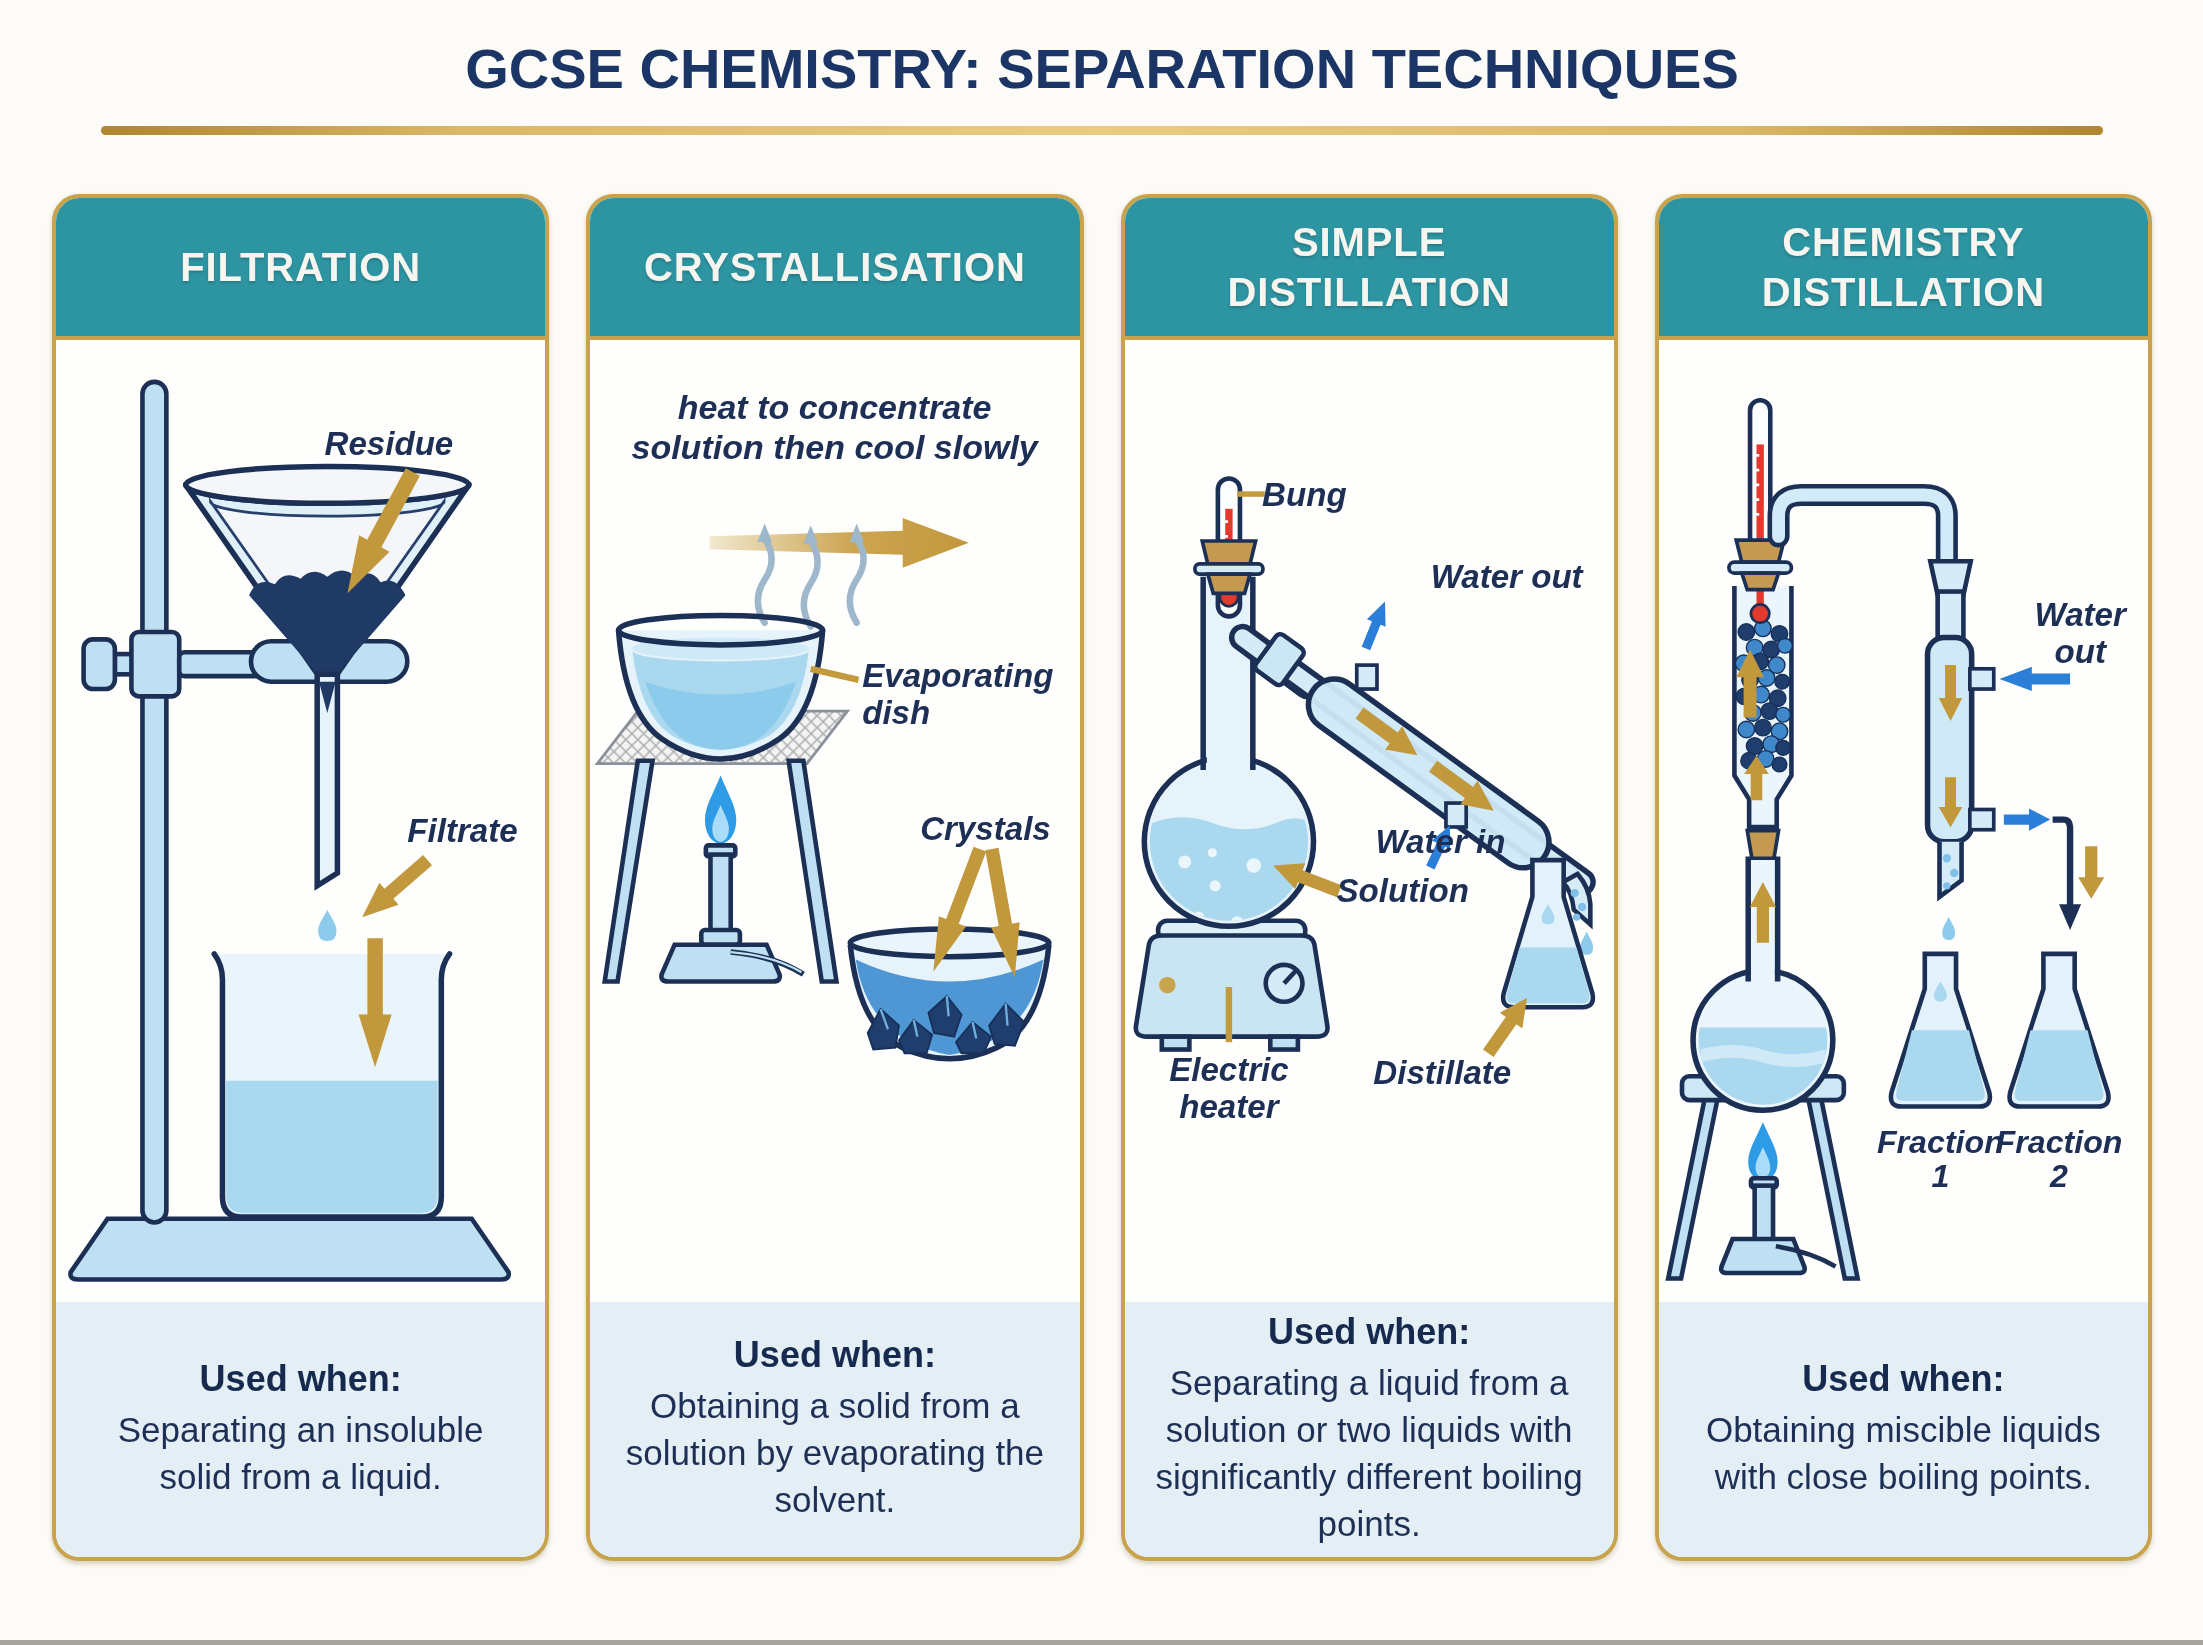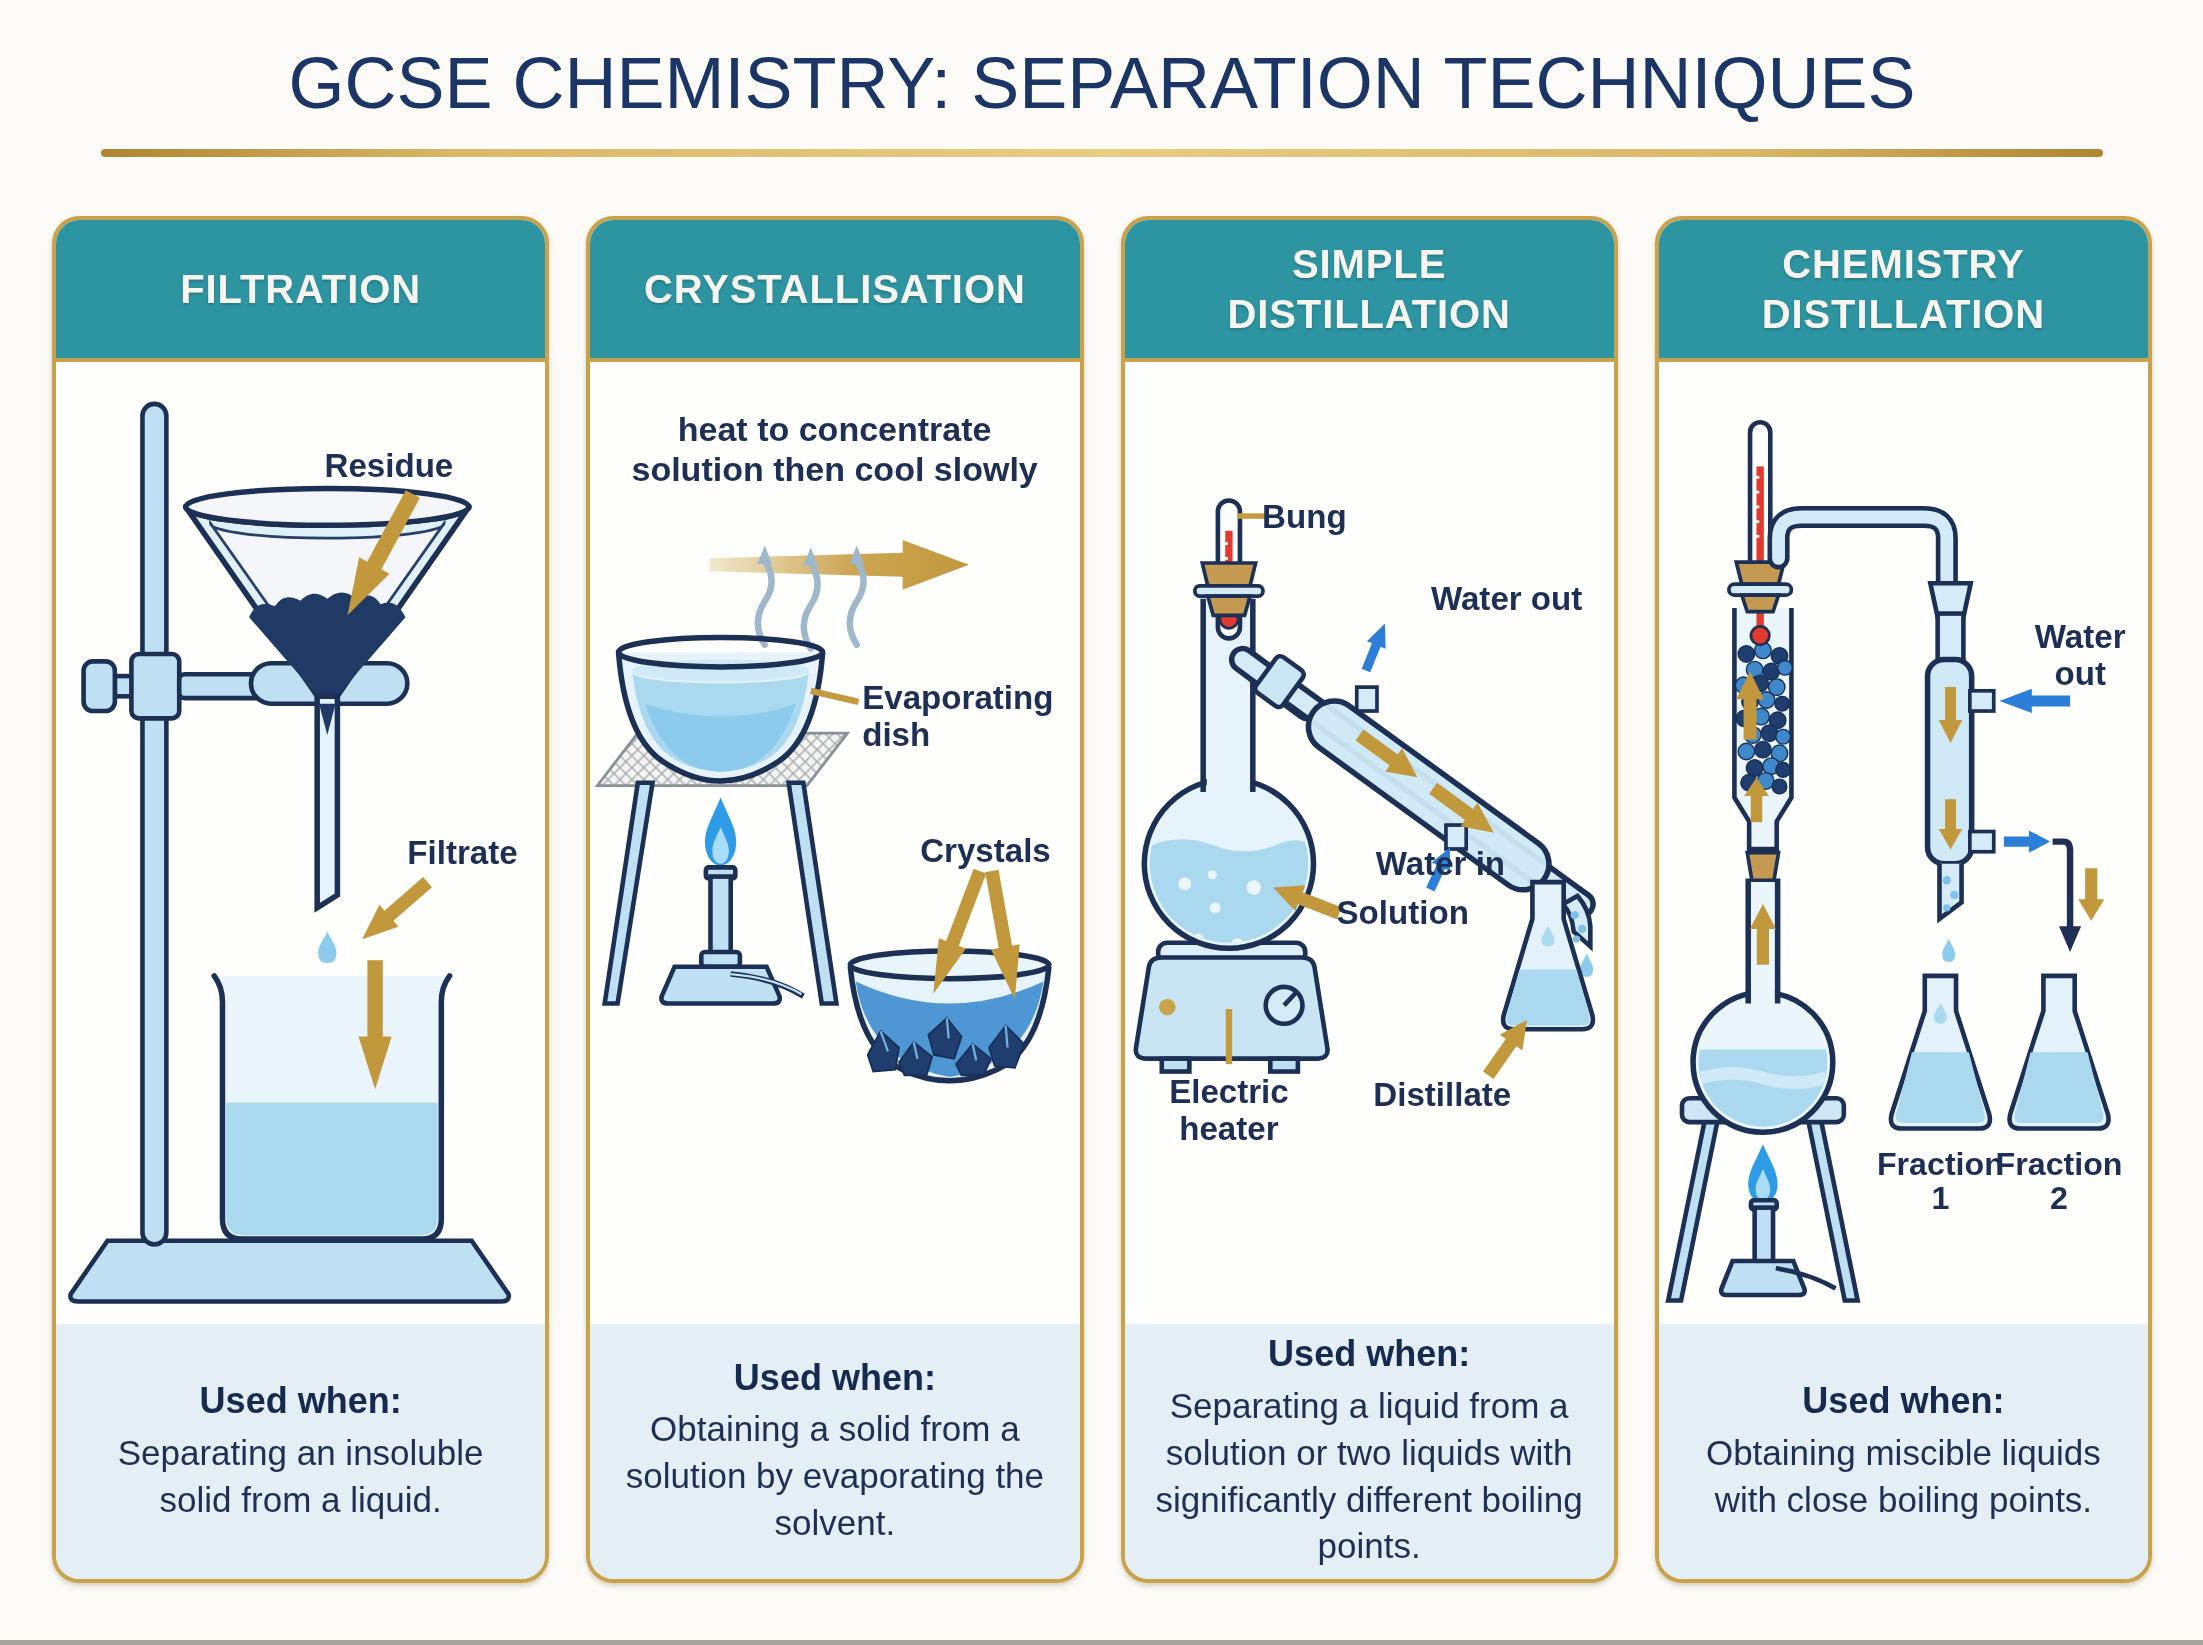--- a/index.html
+++ b/index.html
@@ -1,30 +1,30 @@
 <!DOCTYPE html>
 <html style="font-size:14.7px"><head>
 <meta charset="utf-8">
 <style>
   html,body{margin:0;padding:0;background:#FCFBF8;}
   .page{position:relative;width:2204px;height:1646px;background:#FCFBF8;
         font-family:"Liberation Sans",sans-serif;overflow:hidden;}
-  .title{margin:6px;padding-top:40px;text-align:center;font-size:72px;font-weight:400;
+  .title{margin:0;padding-top:40px;text-align:center;font-size:56px;font-weight:700;
          color:#1B3666;letter-spacing:0;line-height:1.05;}
   .title-underline{width:2002px;height:8.3px;margin:27.5px auto 0;border-radius:4.6px;
          background:linear-gradient(90deg,#B0852F,#D9B867 18%,#E8CC82 50%,#D9B867 82%,#B0852F);}
   .cards{display:flex;gap:37px;padding:4px 52px;margin-top:55px;}
   .card{flex:1;height:1359px;background:#FEFEFC;border:4.6px solid #C9A24C;border-radius:27.5px;
         display:flex;flex-direction:column;overflow:hidden;
         box-shadow:0 2.8px 5.5px rgba(120,100,40,.28);}
   .card-header{height:138px;flex:0 0 138px;background:#2D95A2;border-bottom:4.6px solid #C9A24C;
         display:flex;align-items:center;justify-content:center;text-align:center;padding:0 26px;}
   .card-header span{font-size:40px;font-weight:700;color:#F7F5EF;letter-spacing:0.9px;
         line-height:1.25;text-shadow:0 1.8px 2.8px rgba(0,0,0,.18);}
-  .card-body{flex:1 1 auto;position:relative;}
+  .card-body{flex:1 1 auto;position:relative;font-style:italic;}
   .card-body svg{position:absolute;left:0;top:0;width:100%;height:100%;}
   .card-footer{height:255px;flex:0 0 255px;background:#E3EEF5;display:flex;flex-direction:column;
         align-items:center;justify-content:center;text-align:center;padding:0 22px;}
   .uw-heading{font-size:36px;font-weight:700;color:#16294E;margin-bottom:7.3px;}
   .uw-text{font-size:35px;font-weight:500;color:#1E2F55;line-height:1.34;max-width:439px;}
   .bottom-strip{position:absolute;left:0;bottom:0;width:100%;height:6.4px;background:#A6A39D;}
   
   svg text{font-family:"Liberation Sans",sans-serif;}
   .lbl{font-size:36px;font-weight:600;fill:#1E2F55;}
   .lbl-s{font-size:35px;font-weight:600;fill:#1E2F55;}

